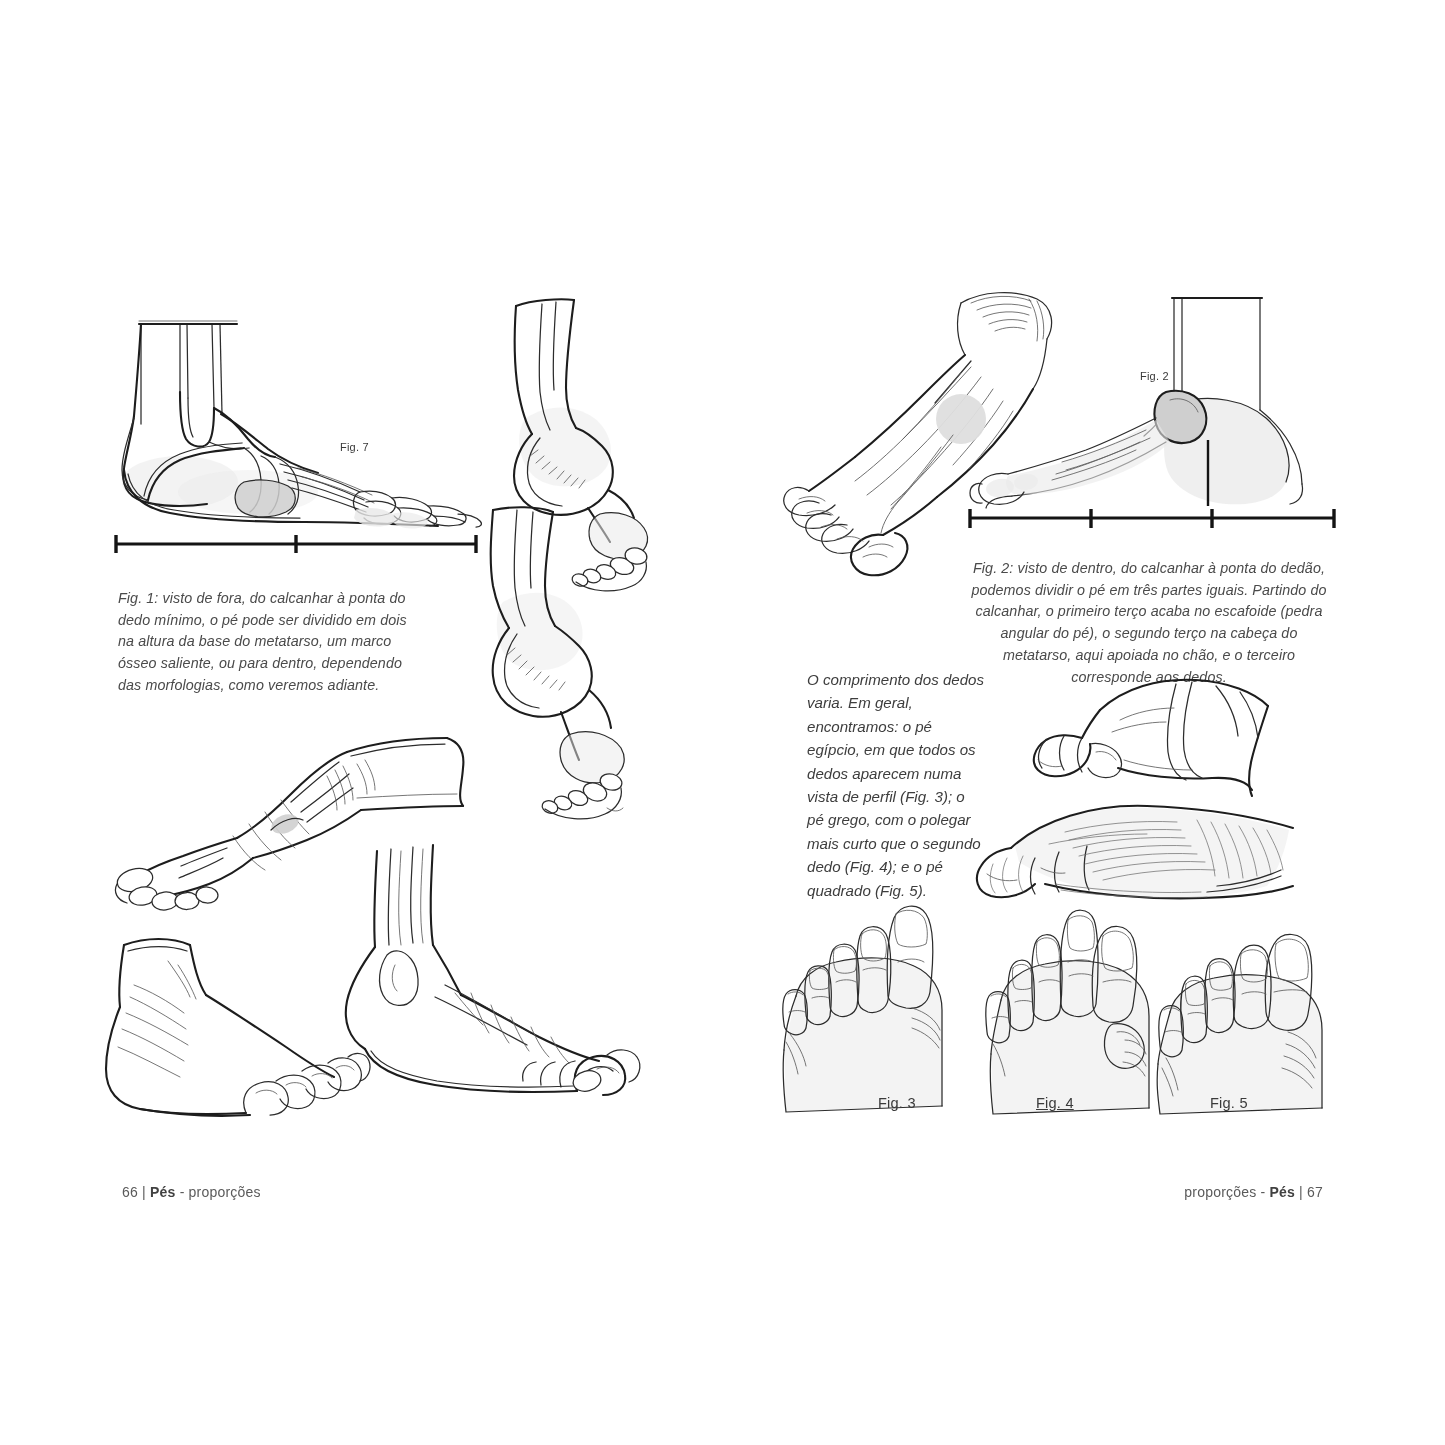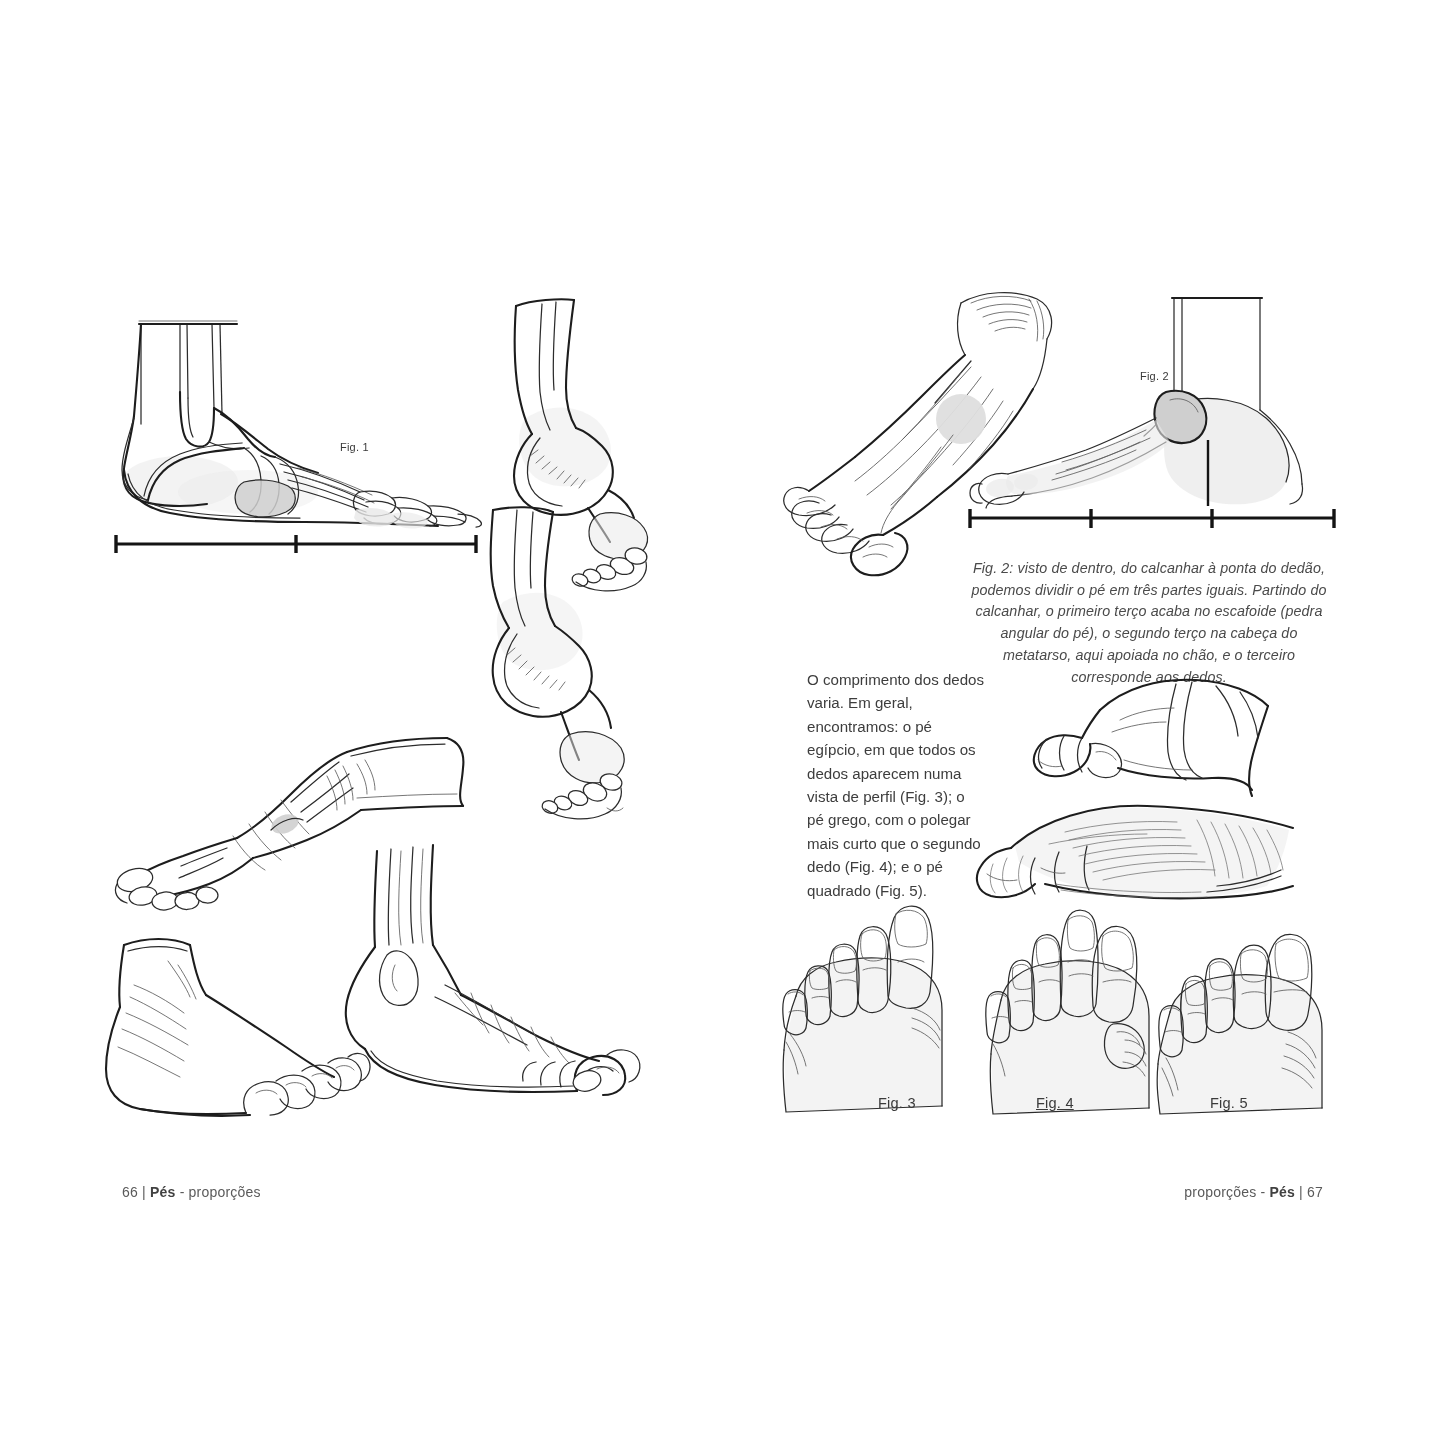--- a/index.html
+++ b/index.html
@@ -47,20 +47,21 @@
     font-size: 14.3px;
     line-height: 1.52;
     color: #4a4a4a;
     letter-spacing: .1px;
   }
   .bodytext {
     position: absolute;
     font-size: 15.1px;
     line-height: 1.55;
     color: #3d3d3d;
+    font-style: italic;
   }
   .figlabel {
     position: absolute;
     font-size: 11px;
     color: #3a3a3a;
     white-space: nowrap;
     letter-spacing: .2px;
   }
   .figlabel.inset { font-size: 14.6px; }
 
@@ -174,21 +175,21 @@
       <path class="fill-grey" d="M284 218 C298 214 312 218 318 223 C322 227 318 231 310 232
                                  C298 234 288 230 284 225 Z" opacity=".65"></path>
 
       <path class="bar" d="M8 248 L368 248"></path>
       <path class="bar-tick" d="M8 239 L8 257"></path>
       <path class="bar-tick" d="M188 239 L188 257"></path>
       <path class="bar-tick" d="M368 239 L368 257"></path>
     </svg>
   </div>
 
-  <div class="figlabel" style="left:340px; top:441px;">Fig. 1</div>
+  <div class="figlabel" style="left:340px; top:441px;">Fig. 7</div>
 
   <div class="art" id="art-leg-top" style="left:470px; top:300px; width:190px; height:300px;">
     <svg viewBox="0 0 190 300" width="190" height="300">
       <path class="fill-grey" d="M56 118 C78 104 104 104 124 118 C140 130 146 152 136 168
                                  C122 188 86 192 66 178 C48 164 44 132 56 118 Z" opacity=".5"></path>
 
       <path class="ink" d="M46 6 C44 34 44 64 48 90 C52 112 56 124 62 134"></path>
       <path class="ink" d="M104 0 C100 30 96 62 96 88 C96 106 100 118 106 128"></path>
       <path class="ink-thin" d="M72 4 C70 34 68 66 70 92 C72 110 76 122 80 130"></path>
       <path class="ink-thin" d="M86 2 C84 32 82 64 84 90"></path>
@@ -382,20 +383,21 @@
       <path class="ink-thin" d="M282 210 C292 202 306 204 312 212 C318 221 314 234 304 237"></path>
       <path class="ink-thin" d="M262 226 C270 220 282 220 288 226"></path>
       <path class="ink-thin" d="M236 242 C232 228 238 218 250 216"></path>
       <path class="ink-thin" d="M216 240 C214 228 220 219 230 217"></path>
       <path class="ink-thin" d="M198 236 C196 226 202 218 211 217"></path>
       <ellipse class="ink-thin fill-white" cx="262" cy="236" rx="14" ry="10" transform="rotate(-14 262 236)"></ellipse>
       <path class="ink-hair" d="M272 224 C280 220 290 222 294 228"></path>
     </svg>
   </div>
 
+  <div class="caption" style="left:118px; top:588px; width:300px;">Fig. 1: visto de fora, do calcanhar à ponta do dedo mínimo, o pé pode ser dividido em dois na altura da base do metatarso, um marco ósseo saliente, ou para dentro, dependendo das morfologias, como veremos adiante.</div>
 
   <div class="folio" id="folio-left">
     <span>66</span>
     <span>|</span>
     <b>Pés</b>
     <span>-</span>
     <span>proporções</span>
   </div>
 
   <div class="art" id="art-foot-top-anat" style="left:765px; top:285px; width:300px; height:275px;">

